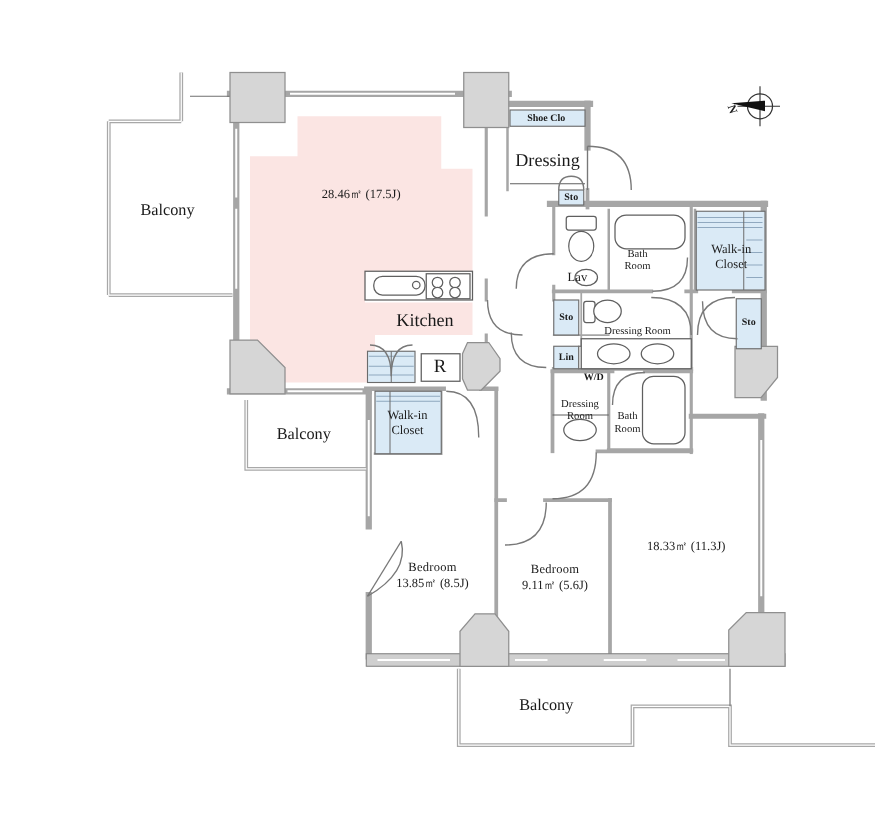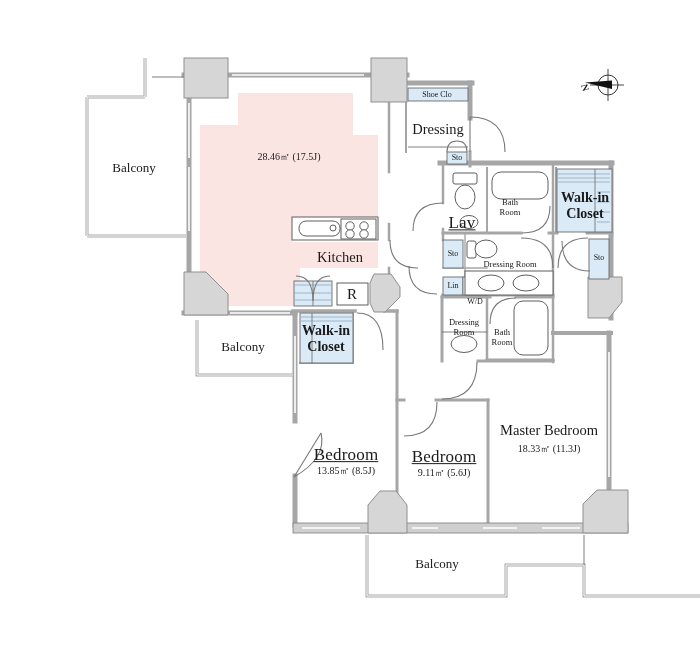--- a/index.html
+++ b/index.html
@@ -1,26 +1,26 @@
 <!DOCTYPE html>
 <html><head>
 <meta charset="utf-8">
 <style>
   html,body{margin:0;padding:0;background:#ffffff;}
   #plan{position:relative;width:700px;height:650px;background:#ffffff;overflow:hidden;
         font-family:"Liberation Serif","DejaVu Serif",serif;color:#111;}
   #plan svg{position:absolute;left:0;top:0;}
   .lbl{position:absolute;transform:translate(-50%,-50%);text-align:center;
        color:#1a1a1a;white-space:nowrap;line-height:1.25;}
-  .room{font-size:17px;letter-spacing:.2px;text-decoration:underline;}
+  .room{font-size:10px;letter-spacing:.2px;}
   .big{font-size:14.5px;}
   .size{font-size:10px;}
-  .sm{font-size:8px;font-weight:400;white-space:normal;line-height:1.1;}
+  .sm{font-size:8px;font-weight:700;white-space:normal;line-height:1.1;}
   .sm2{font-size:8.5px;font-weight:400;white-space:normal;line-height:1.15;}
-  .wic{font-size:14px;font-weight:700;white-space:normal;line-height:1.15;}
+  .wic{font-size:10px;font-weight:400;white-space:normal;line-height:1.15;}
   .nlabel{font-size:9.5px;font-weight:700;transform:translate(-50%,-50%) rotate(72deg);}
 </style>
 </head>
 <body>
 
 <div id="plan">
 
 <svg width="700" height="650" viewBox="0 0 700 650">
 
   <g>
@@ -209,21 +209,20 @@
 
   <div class="lbl" style="left:346px;top:461px">
     <div class="room">Bedroom</div>
     <div class="size">13.85㎡  (8.5J)</div>
   </div>
   <div class="lbl" style="left:444px;top:463px">
     <div class="room">Bedroom</div>
     <div class="size">9.11㎡  (5.6J)</div>
   </div>
   <div class="lbl" style="left:549px;top:438px;line-height:1.55">
-    <div class="big">Master Bedroom</div>
     <div class="size">18.33㎡  (11.3J)</div>
   </div>
 
   <div class="lbl" style="left:134px;top:168px;font-size:13px">Balcony</div>
   <div class="lbl" style="left:243px;top:347px;font-size:13px">Balcony</div>
   <div class="lbl" style="left:437px;top:564px;font-size:13px">Balcony</div>
   <div class="lbl nlabel" style="left:584px;top:88px">N</div>
 
 </div>
 

